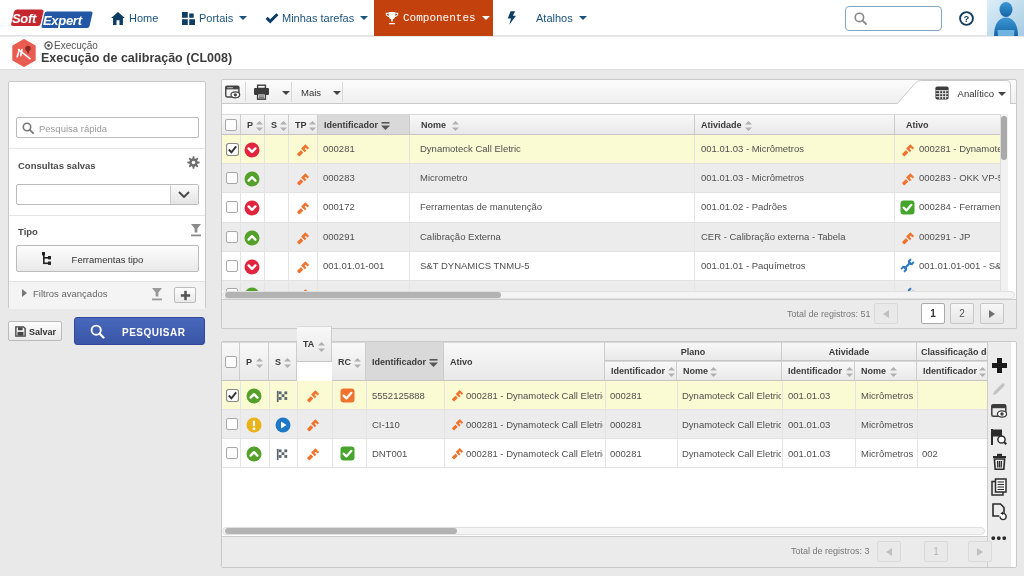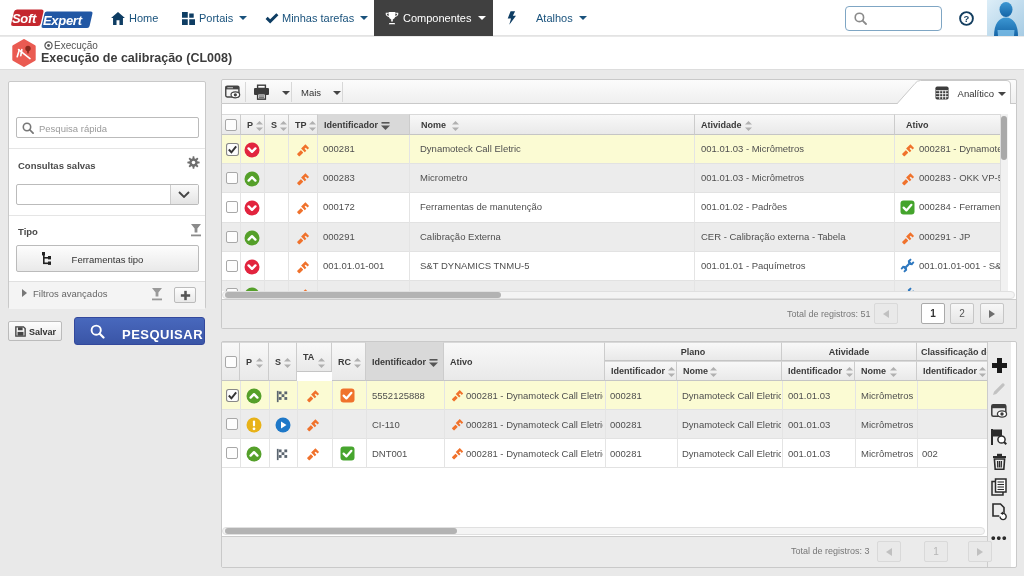--- a/index.html
+++ b/index.html
@@ -5,21 +5,21 @@
   * { margin:0; padding:0; box-sizing:border-box; }
   html,body { width:1024px; height:576px; overflow:hidden; }
   body { font-family:"Liberation Sans", sans-serif; background:#e9e9e9; position:relative; }
   .abs { position:absolute; }
 
   
   #topbar { left:0; top:0; width:1024px; height:36px; background:#fff; border-bottom:1px solid #e3e3e3; }
   .navitem { position:absolute; top:0; height:36px; display:flex; align-items:center; color:#19527c; font-size:11px; }
   .navitem .lbl { margin-left:7px; }
   .caret { display:inline-block; width:0; height:0; border-left:4px solid transparent; border-right:4px solid transparent; border-top:4px solid #19527c; margin-left:6px; }
-  #comp { background:#404040; color:#fff; padding:0 16px; }
+  #comp { background:#c2410c; color:#fff; padding:0 16px;font-family:Liberation Mono, monospace; }
   #comp .caret { border-top-color:#fff; }
 
   
   #titlebar { left:0; top:37px; width:1024px; height:33px; background:#fff; border-bottom:1px solid #ddd; }
 
   
   .panel { position:absolute; background:#fff; border:1px solid #c9c9c9; border-radius:2px; }
 
   
   #sidebar { left:8px; top:81px; width:198px; height:228px; }
@@ -229,21 +229,21 @@
       <rect x="3.5" y="1.5" width="5.5" height="3.5" fill="#444"></rect>
       <rect x="3" y="7" width="7" height="4.5" fill="#444"></rect>
     </svg>
   <span style="position:absolute; left:20px; top:5px; font-size:9px; font-weight:bold; color:#333;">Salvar</span>
 </div>
 <div class="abs" style="left:74px; top:317px; width:131px; height:28px; background:linear-gradient(#4868bd,#3a55a6); border:1px solid #33489c; border-radius:3px;">
   <svg style="position:absolute; left:15px; top:6px;" width="15" height="15" viewBox="0 0 15 15">
       <circle cx="6.2" cy="6.2" r="4.6" fill="none" stroke="#fff" stroke-width="1.9"></circle>
       <line x1="9.7" y1="9.7" x2="13.5" y2="13.5" stroke="#fff" stroke-width="2.2" stroke-linecap="round"></line>
     </svg>
-  <span style="position:absolute; left:47px; top:9px; font-size:13px; font-weight:bold; color:#fff; letter-spacing:0.5px;">PESQUISAR</span>
+  <span style="position:absolute; left:47px; top:9px; font-size:10px; font-weight:bold; color:#fff; letter-spacing:0.5px;">PESQUISAR</span>
 </div>
 
 <div id="toolbar1">
   <svg style="position:absolute; left:3px; top:5px;" width="16" height="15" viewBox="0 0 17 15">
       <rect x="0.8" y="0.8" width="14" height="11.5" rx="1.5" fill="none" stroke="#444" stroke-width="1.5"></rect>
       <rect x="0.8" y="0.8" width="14" height="3.4" fill="#444"></rect>
       <rect x="2.5" y="1.8" width="6" height="1.2" fill="#bbb"></rect>
       <ellipse cx="11" cy="10" rx="4.6" ry="3.1" fill="#fff" stroke="#444" stroke-width="1.3"></ellipse>
       <circle cx="11" cy="10" r="1.7" fill="#444"></circle>
     </svg>
@@ -514,21 +514,21 @@
       <path d="M3.5 10 L0 6.5 L7 6.5 Z" fill="#b0b0b0"></path>
     </svg>
   </div>
 <div class="th" style="left:269px; top:342px; width:28px; height:39px;">
     <span class="txt">S</span>
     <svg width="7" height="10" viewBox="0 0 7 10" style="position:absolute; left:15px; top:15px;">
       <path d="M3.5 0 L7 3.5 L0 3.5 Z" fill="#b0b0b0"></path>
       <path d="M3.5 10 L0 6.5 L7 6.5 Z" fill="#b0b0b0"></path>
     </svg>
   </div>
-<div class="th" style="left:297px; top:342px; width:35px; height:30px;">
+<div class="th" style="left:297px; top:326px; width:35px; height:36px;">
     <span class="txt">TA</span>
     <svg width="7" height="10" viewBox="0 0 7 10" style="position:absolute; left:21px; top:15px;">
       <path d="M3.5 0 L7 3.5 L0 3.5 Z" fill="#b0b0b0"></path>
       <path d="M3.5 10 L0 6.5 L7 6.5 Z" fill="#b0b0b0"></path>
     </svg>
   </div>
 <div class="th" style="left:332px; top:342px; width:34px; height:39px;">
     <span class="txt">RC</span>
     <svg width="7" height="10" viewBox="0 0 7 10" style="position:absolute; left:22px; top:15px;">
       <path d="M3.5 0 L7 3.5 L0 3.5 Z" fill="#b0b0b0"></path>

